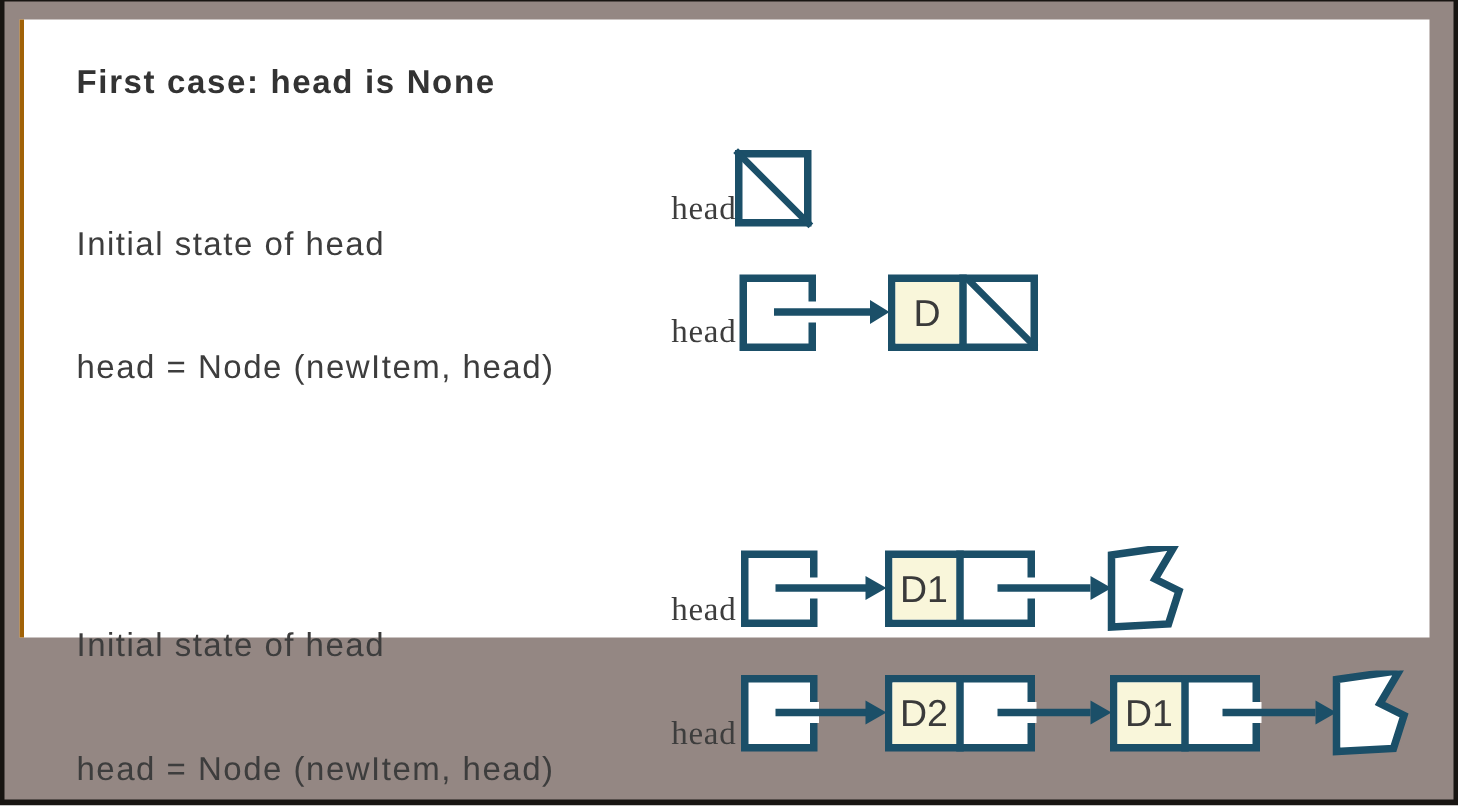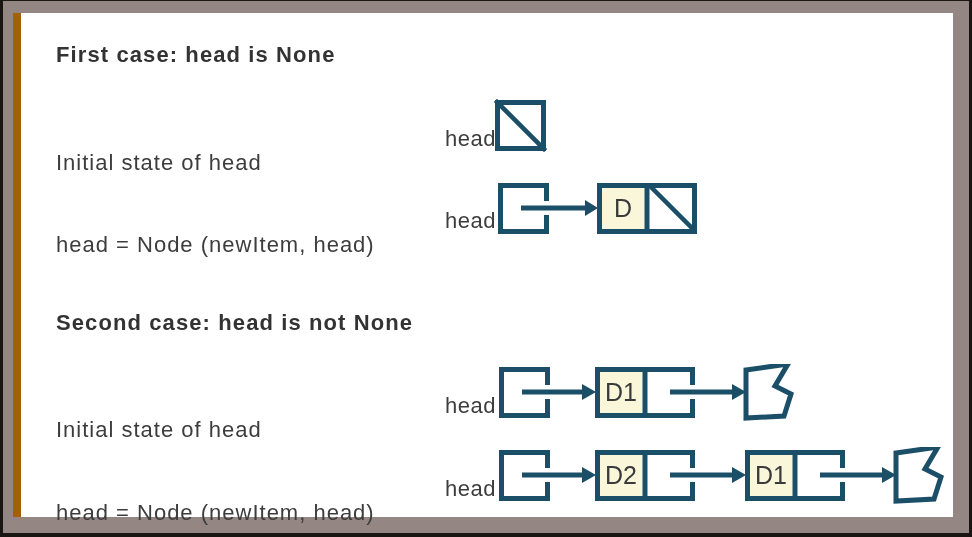--- a/index.html
+++ b/index.html
@@ -6,34 +6,34 @@
   .stage {
     position:relative; width:972px; height:537px;
     background:#181512; overflow:hidden;
     font-family:"Liberation Sans", sans-serif;
   }
   .frame {
     position:absolute; left:3px; top:1px; right:3px; bottom:4px;
     background:#948783;
   }
   .panel {
-    position:absolute; left:13px; top:13px; width:940px; height:504px;
-    background:#ffffff; border-left:8px solid #a16207; box-sizing:border-box;
+    position:absolute; left:13px; top:13px; width:940px; height:412px;
+    background:#ffffff; border-left:3px solid #a16207; box-sizing:border-box;
   }
   .heading {
     position:absolute; left:35px; font-size:22px; font-weight:bold;
     color:#333333; letter-spacing:1.1px; line-height:26px; white-space:nowrap;
   }
   .rowlabel {
     position:absolute; left:35px; font-size:22px; color:#3d3d3d;
     letter-spacing:1px; line-height:28px; white-space:nowrap;margin-top:24px;
   }
   .headlabel {
     position:absolute; left:400px; width:75px; text-align:right;
-    font-size:22px; color:#3d3d3d; letter-spacing:0.5px; line-height:28px;
+    font-size:22px; color:#3d3d3d; letter-spacing:0.5px; line-height:28px;font-family:Liberation Serif, serif;
   }
   .diagram { position:absolute; }
   .boxOutline { fill:#ffffff; stroke:#1b4f68; stroke-width:5; }
   .nodeOutline { fill:#ffffff; stroke:#1b4f68; stroke-width:5; }
   .creamCell { stroke:none; }
   .divider { stroke:#1b4f68; stroke-width:5; }
   .slash { stroke:#1b4f68; stroke-width:4.5; stroke-linecap:square; }
   .gap { fill:#ffffff; stroke:none; }
   .arrowLine { stroke:#1b4f68; stroke-width:5; }
   .arrowHead { fill:#1b4f68; stroke:none; }
@@ -51,21 +51,20 @@
   <div class="panel">
 
     <div class="heading" style="top:29px">First case: head is None</div>
 
     <div class="rowlabel" style="top:112px">Initial state of head</div>
     <div class="headlabel" style="top:112px">head</div>
 
     <div class="rowlabel" style="top:194px">head = Node (newItem, head)</div>
     <div class="headlabel" style="top:194px">head</div>
 
-    <div class="heading" style="top:297px">Second case: head is not None</div>
 
     <div class="rowlabel" style="top:379px">Initial state of head</div>
     <div class="headlabel" style="top:379px">head</div>
 
     <div class="rowlabel" style="top:462px">head = Node (newItem, head)</div>
     <div class="headlabel" style="top:462px">head</div>
 
     <svg class="diagram" style="left:471px; top:84px" width="60" height="60">
       <rect class="boxOutline" x="5.5" y="5.5" width="46" height="46"></rect>
       <line class="slash" x1="5" y1="5" x2="52" y2="52"></line>

